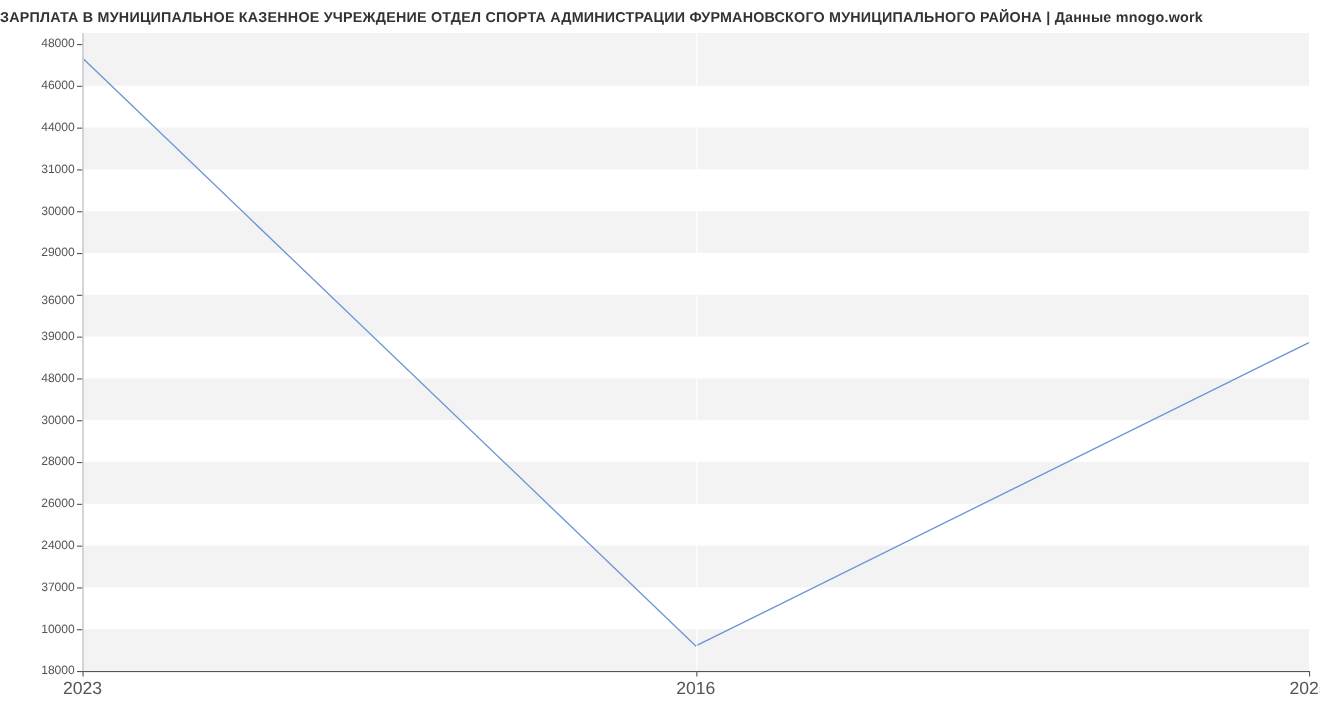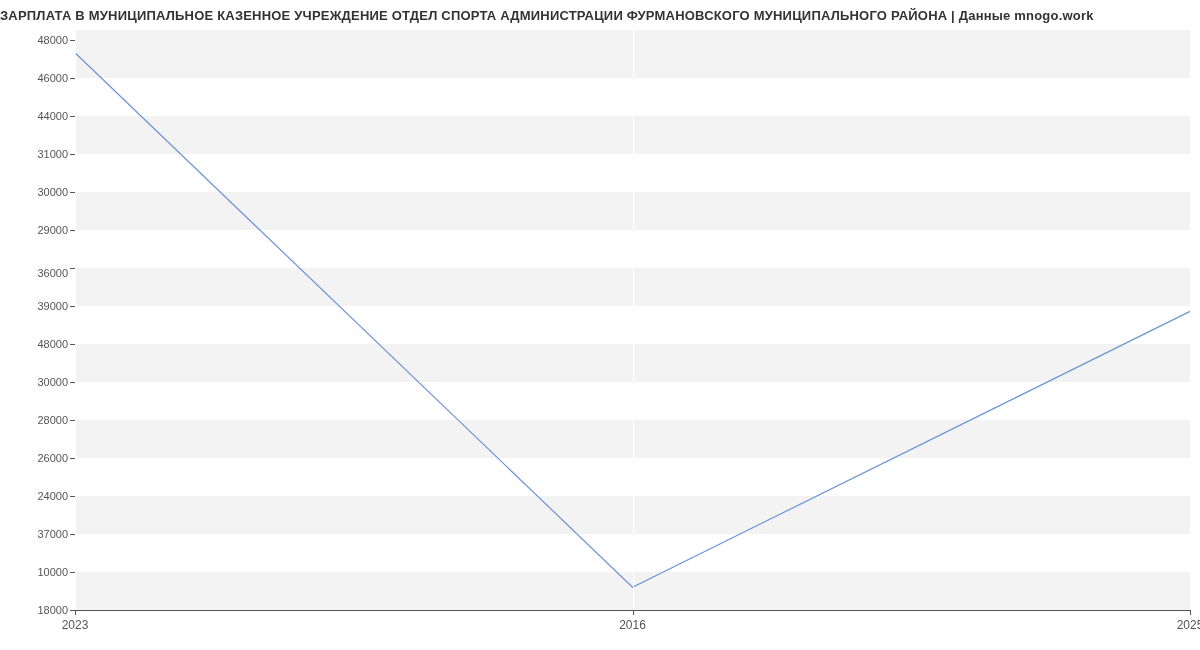--- a/index.html
+++ b/index.html
@@ -76,21 +76,21 @@
     .x-tick {
       position: absolute;
       top: 610px;
       width: 1px;
       height: 5px;
       background: #555;
     }
     .x-label {
       position: absolute;
       top: 618px;
-      font-size: 12px;
+      font-size: 16px;
       color: #555;
       transform: translateX(-50%);
     }
     svg.line {
       position: absolute;
       left: 75px;
       top: 30px;
       width: 1115px;
       height: 580px;
       overflow: visible;

